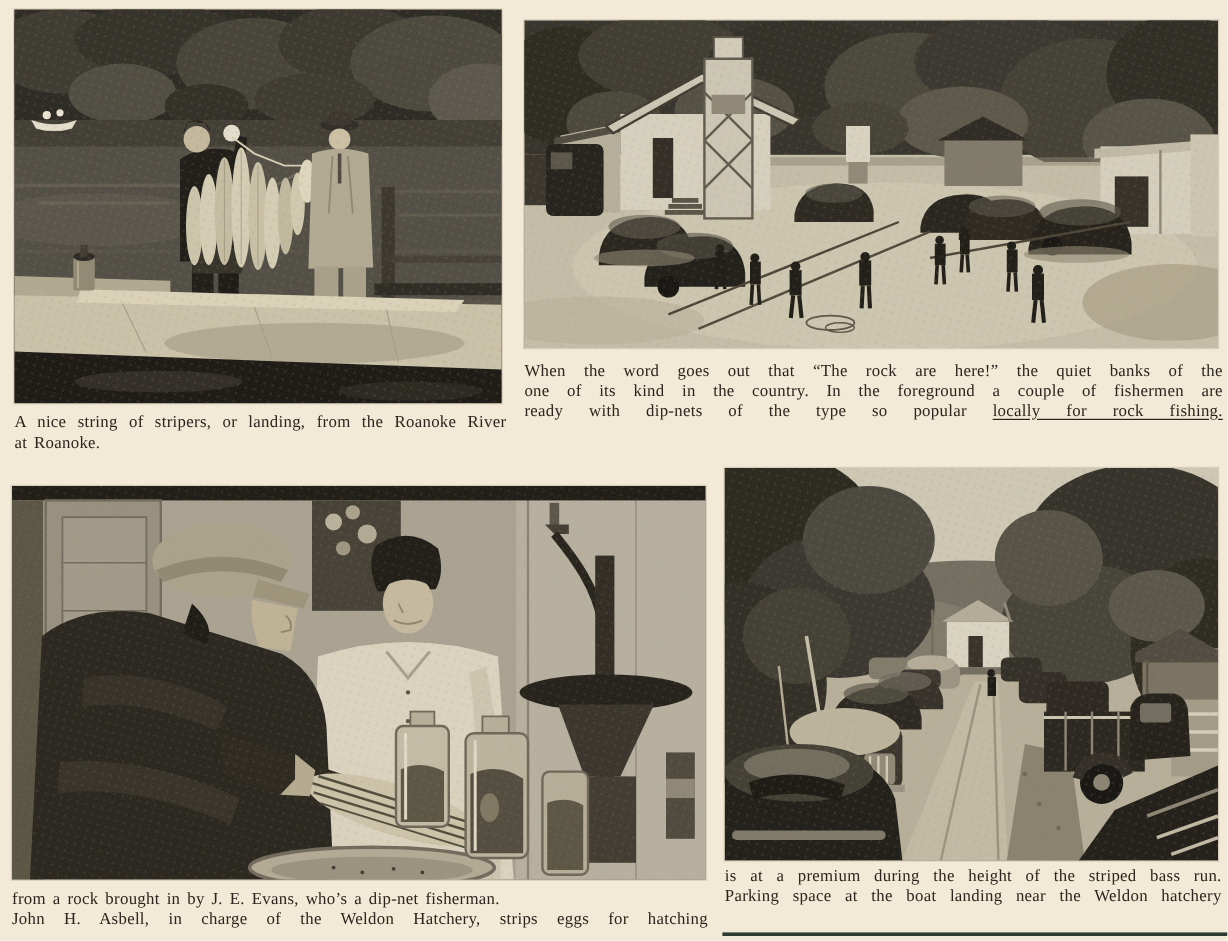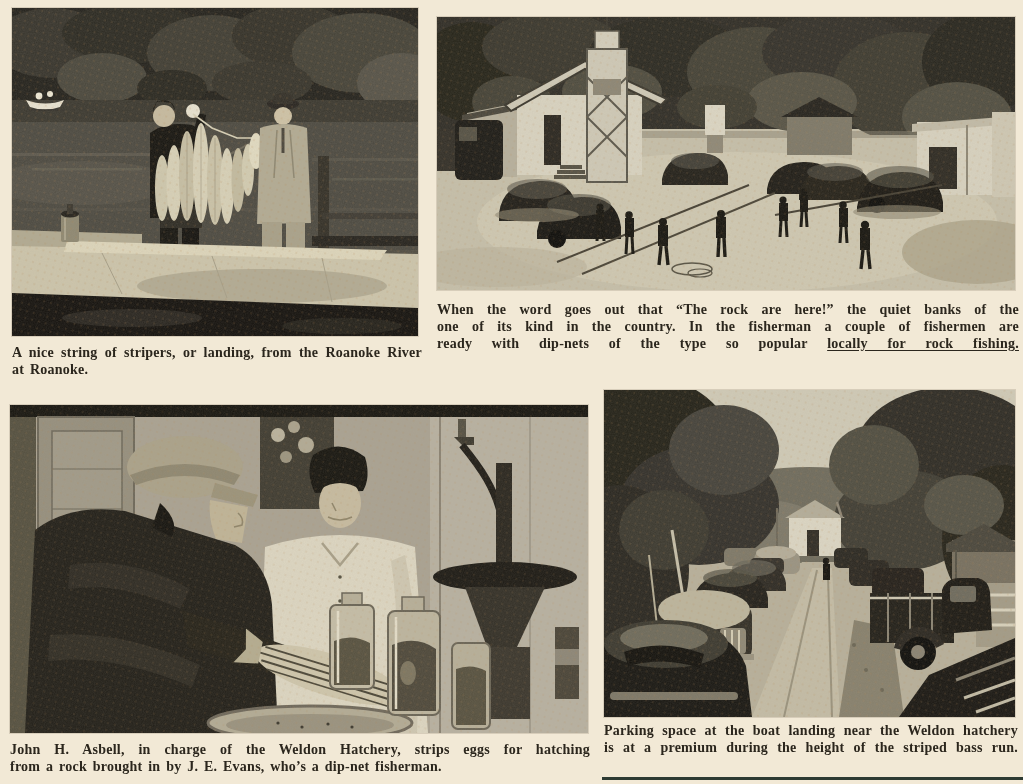--- a/index.html
+++ b/index.html
@@ -7,21 +7,21 @@
     position:relative;
     width:1023px;height:784px;
     background:#f2e9d6;
     font-family:"Liberation Serif", serif;
     overflow:hidden;
   }
   .photo{position:absolute;margin:0;padding:0;background:#8a8372;box-shadow:0 0 0 1px rgba(60,50,30,.15);}
   .photo svg{display:block;width:100%;height:100%;}
   .caption{
     position:absolute;margin:0;
-    font-weight:bold;color:#2b261d;
+    font-weight:normal;color:#2b261d;
     font-size:14px;line-height:17px;
     letter-spacing:.25px;word-spacing:2px;
   }
   .cl{display:block;text-align:justify;text-align-last:justify;white-space:normal;}
   .cl.last{text-align-last:left;}
   .u{text-decoration:underline;text-underline-offset:2px;}
   .rule{position:absolute;background:#2e3b33;}
 </style>
 </head>
 <body>
@@ -299,21 +299,21 @@
             </g>
         </g>
         <rect x="0" y="0" width="578" height="273" fill="url(#ht)" opacity=".13"></rect>
         <rect x="0" y="0" width="578" height="273" filter="url(#gr)" opacity=".26"></rect>
       </g>
     </svg>
   </figure>
 
   <p class="caption" style="left:437px;top:301px;width:582px;">
     <span class="cl">When the word goes out that “The rock are here!” the quiet banks of the</span>
-    <span class="cl">one of its kind in the country. In the fisherman a couple of fishermen are</span>
+    <span class="cl">one of its kind in the country. In the foreground a couple of fishermen are</span>
     <span class="cl"><span>ready with dip-nets of the type so popular </span><span class="u">locally for rock fishing.</span></span>
   </p>
 
   <figure class="photo" style="left:10px;top:405px;width:578px;height:328px;">
     <svg viewBox="0 0 578 328">
       <g>
         <rect x="0" y="0" width="578" height="328" fill="#aaa291"></rect>
         <rect x="420" y="0" width="158" height="328" fill="#b8b1a0"></rect>
         <line x1="430" y1="0" x2="430" y2="328" stroke="#8a8272" stroke-width="2"></line>
         <line x1="520" y1="0" x2="520" y2="328" stroke="#9a9383" stroke-width="1.5"></line>
@@ -407,22 +407,22 @@
           <rect x="442" y="238" width="38" height="86" rx="6" fill="#b7af98" stroke="#6a6455" stroke-width="2"></rect>
           <path d="M446,264 q16,-6 30,2 l0,54 -30,0 z" fill="#57513f"></path>
         </g>
         <rect x="0" y="0" width="578" height="328" fill="url(#ht)" opacity=".12"></rect>
         <rect x="0" y="0" width="578" height="328" filter="url(#gr)" opacity=".26"></rect>
       </g>
     </svg>
   </figure>
 
   <p class="caption" style="left:10px;top:741px;width:580px;">
+    <span class="cl last">from a rock brought in by J. E. Evans, who’s a dip-net fisherman.</span>
     <span class="cl">John H. Asbell, in charge of the Weldon Hatchery, strips eggs for hatching</span>
-    <span class="cl last">from a rock brought in by J. E. Evans, who’s a dip-net fisherman.</span>
   </p>
 
   <figure class="photo" style="left:604px;top:390px;width:411px;height:327px;">
     <svg viewBox="0 0 411 327">
       <g>
         <rect x="0" y="0" width="411" height="327" fill="#b8b09a"></rect>
         <rect x="0" y="0" width="411" height="170" fill="#d0cab6"></rect>
 
         <ellipse cx="205" cy="125" rx="130" ry="48" fill="#6f6b5c"></ellipse>
         <ellipse cx="160" cy="140" rx="60" ry="30" fill="#7d7868"></ellipse>
@@ -531,19 +531,19 @@
             <line x1="372" y1="322" x2="411" y2="308" stroke="#c2bba5" stroke-width="3"></line>
           </g>
         </g>
         <rect x="0" y="0" width="411" height="327" fill="url(#ht)" opacity=".14"></rect>
         <rect x="0" y="0" width="411" height="327" filter="url(#gr)" opacity=".26"></rect>
       </g>
     </svg>
   </figure>
 
   <p class="caption" style="left:604px;top:722px;width:414px;">
+    <span class="cl">is at a premium during the height of the striped bass run.</span>
     <span class="cl">Parking space at the boat landing near the Weldon hatchery</span>
-    <span class="cl">is at a premium during the height of the striped bass run.</span>
   </p>
 
   <div class="rule" style="left:602px;top:777px;width:421px;height:3px;"></div>
 
 </div>
 
 </body></html>

